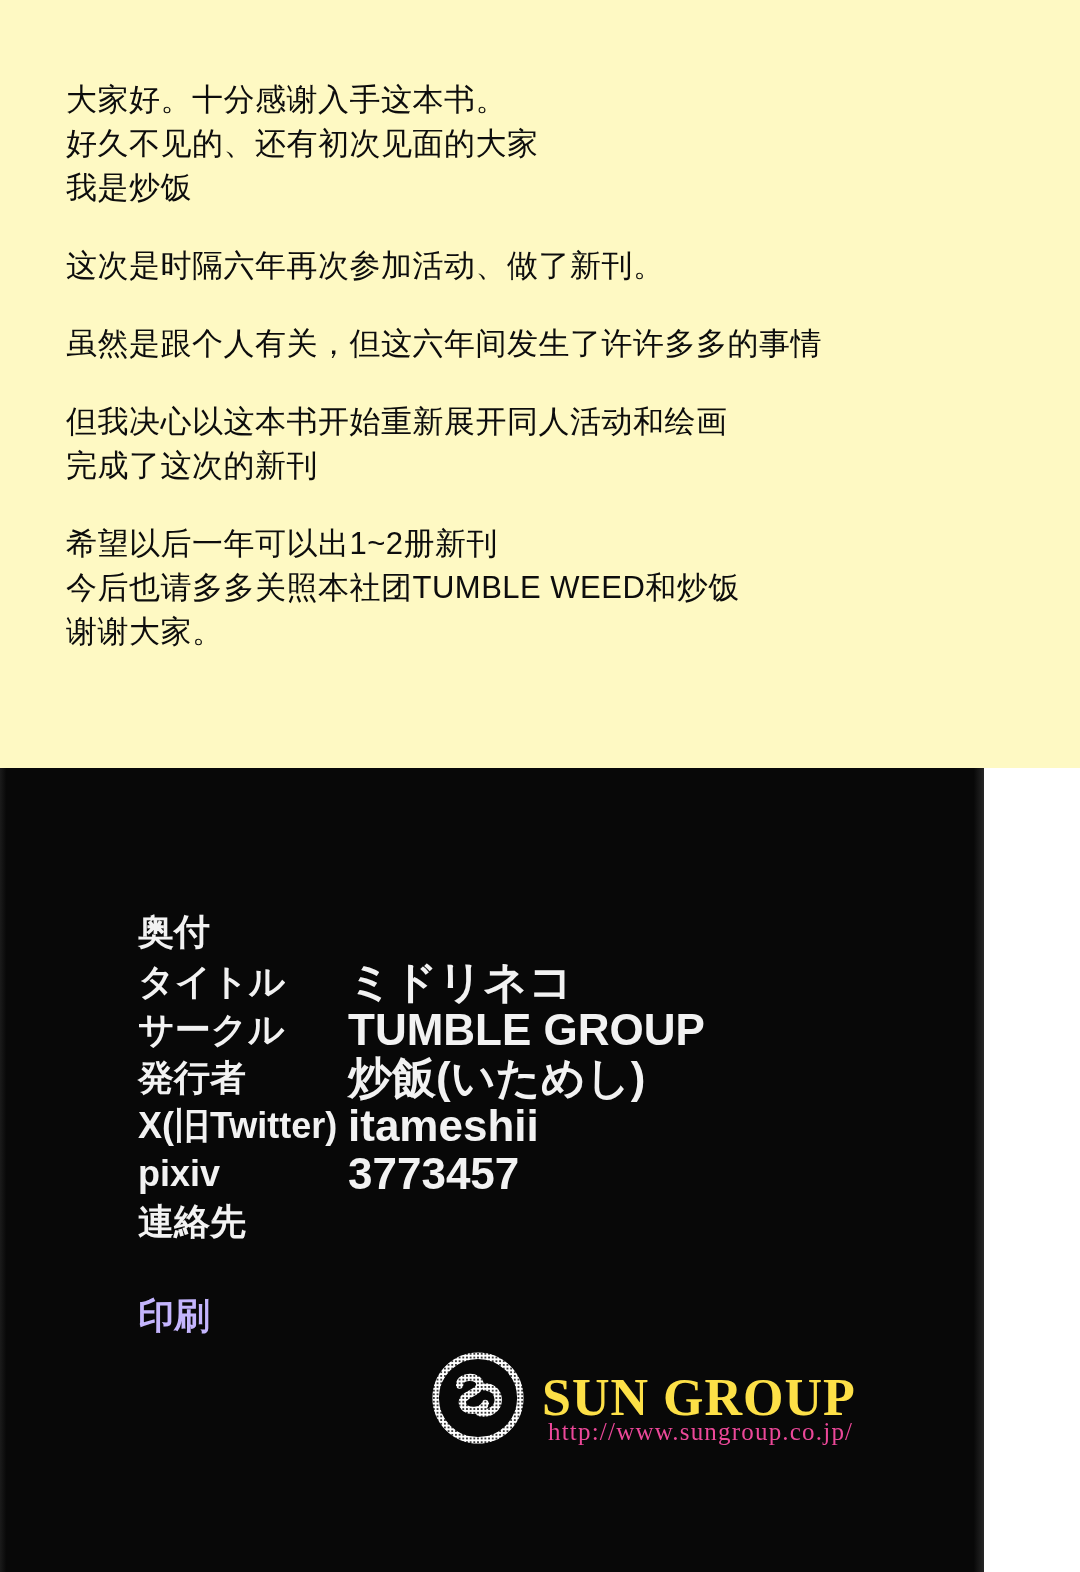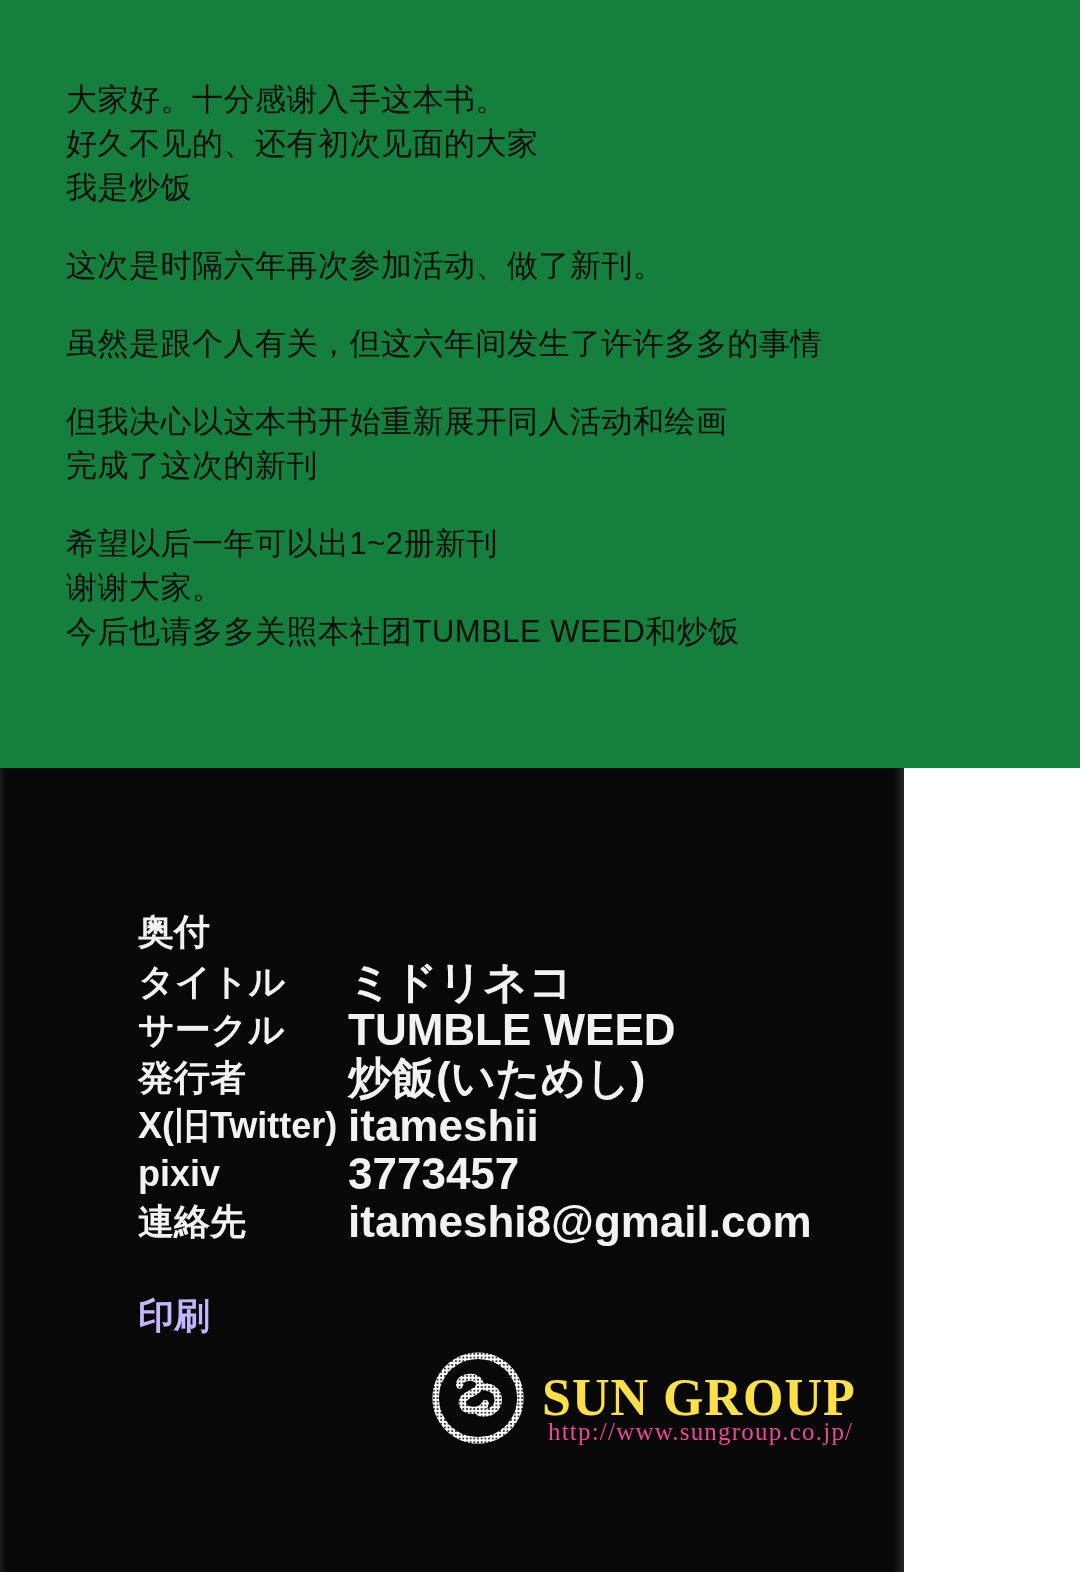--- a/index.html
+++ b/index.html
@@ -15,21 +15,21 @@
     overflow: hidden;
   }
 
   
   #afterword {
     position: absolute;
     left: 0;
     top: 0;
     width: 1080px;
     height: 768px;
-    background: #15803d;
+    background: #fef9c3;
     box-sizing: border-box;
     padding: 78px 60px 0 66px;
   }
   #afterword .para {
     margin: 0 0 34px 0;
   }
   #afterword .para:last-child {
     margin-bottom: 0;
   }
   #afterword .line {
@@ -38,21 +38,21 @@
     line-height: 44px;
     letter-spacing: 0.5px;
     white-space: pre;
   }
 
   
   #colophon {
     position: absolute;
     left: 0;
     top: 768px;
-    width: 904px;
+    width: 984px;
     height: 804px;
     background: #080808;
     overflow: hidden;
   }
   
   #colophon .edge-left {
     position: absolute;
     left: 0; top: 0; bottom: 0;
     width: 6px;
     background: linear-gradient(to right, #2a2a2a, #0a0a0a);
@@ -160,63 +160,62 @@
     <div class="line">虽然是跟个人有关，但这六年间发生了许许多多的事情</div>
   </div>
 
   <div class="para">
     <div class="line">但我决心以这本书开始重新展开同人活动和绘画</div>
     <div class="line">完成了这次的新刊</div>
   </div>
 
   <div class="para">
     <div class="line">希望以后一年可以出1~2册新刊</div>
+    <div class="line">今后也请多多关照本社团TUMBLE WEED和炒饭</div>
     <div class="line">谢谢大家。</div>
-    <div class="line">今后也请多多关照本社团TUMBLE WEED和炒饭</div>
   </div>
 
 </section>
 
 <section id="colophon">
   <div class="edge-left"></div>
   <div class="edge-right"></div>
 
   <div id="colophon-inner">
 
     <div class="colophon-heading">奥付</div>
 
     <div class="colophon-row">
       <div class="colophon-label">タイトル</div>
       <div class="colophon-value">ミドリネコ</div>
     </div>
 
 
     <div class="colophon-row">
       <div class="colophon-label">サークル</div>
-      <div class="colophon-value">TUMBLE WEED</div>
+      <div class="colophon-value">TUMBLE GROUP</div>
     </div>
 
     <div class="colophon-row">
       <div class="colophon-label">発行者</div>
       <div class="colophon-value">炒飯(いためし)</div>
     </div>
 
     <div class="colophon-row">
       <div class="colophon-label">X(旧Twitter)</div>
       <div class="colophon-value">itameshii</div>
     </div>
 
     <div class="colophon-row">
       <div class="colophon-label">pixiv</div>
       <div class="colophon-value">3773457</div>
     </div>
 
     <div class="colophon-row">
       <div class="colophon-label">連絡先</div>
-      <div class="colophon-value">itameshi8@gmail.com</div>
     </div>
 
     <div class="print-heading">印刷</div>
 
   </div>
 
   <div id="sungroup">
     <div class="mark">
       <svg viewBox="0 0 100 100" width="92" height="92" aria-hidden="true">
         <defs>

